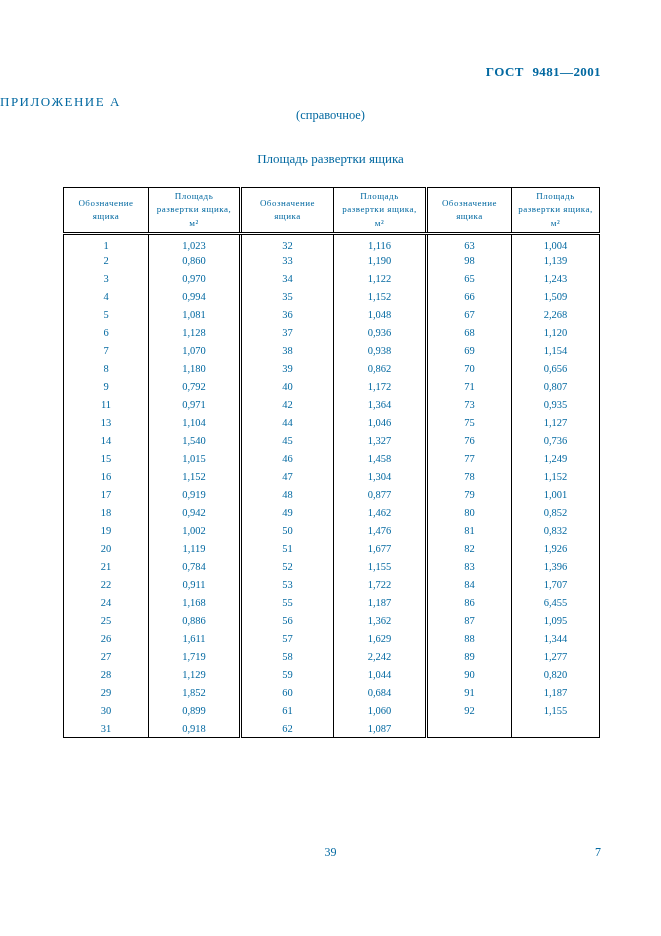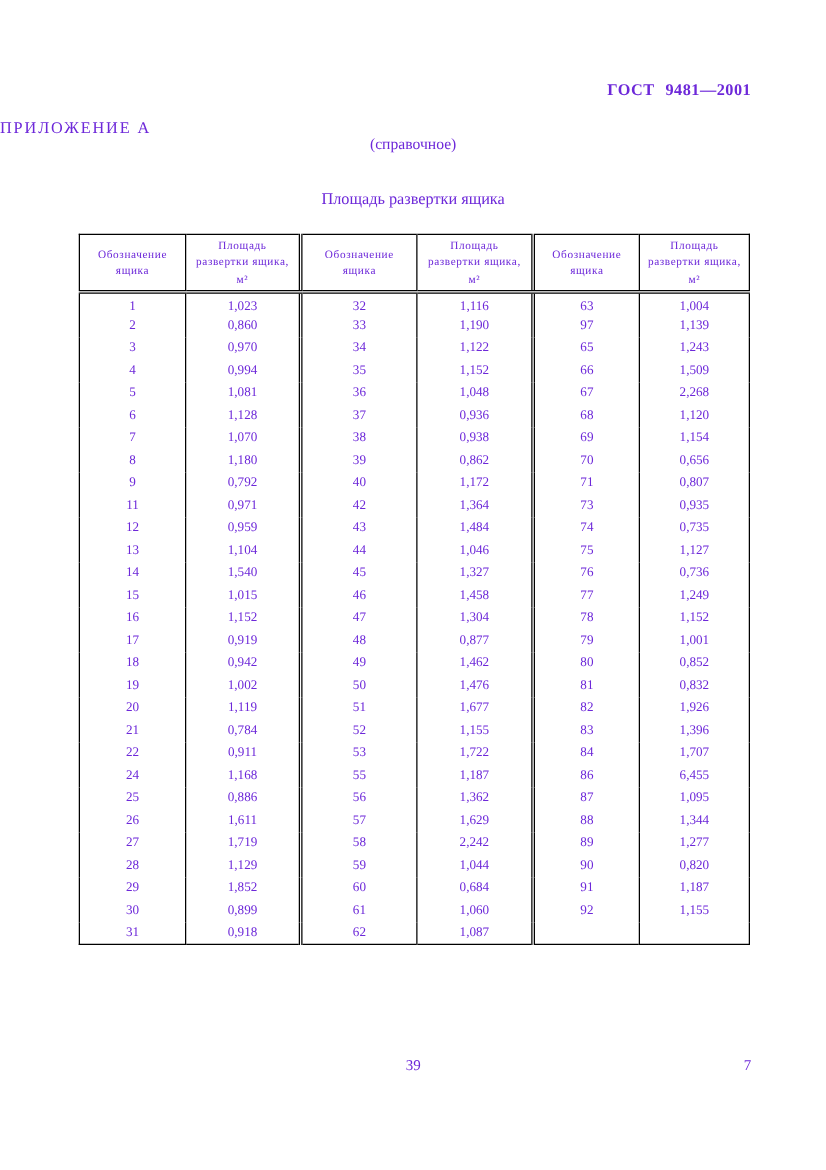--- a/index.html
+++ b/index.html
@@ -2,21 +2,21 @@
 <html><head>
 <meta charset="utf-8">
 <style>
   * { margin: 0; padding: 0; box-sizing: border-box; }
   html, body { background: #ffffff; }
   .page {
     position: relative;
     width: 661px;
     height: 936px;
     background: #ffffff;
-    color: #6d28d9;
+    color: #0369a1;
     font-family: "Liberation Serif", "DejaVu Serif", serif;
     overflow: hidden;
     margin: 0 auto;
   }
   .gost-number {
     position: absolute;
     top: 64px;
     right: 60px;
     font-size: 13px;
     font-weight: bold;
@@ -139,21 +139,21 @@
           <td class="pair-start">32</td>
           <td>1,116</td>
           <td class="pair-start">63</td>
           <td>1,004</td>
         </tr>
         <tr>
           <td>2</td>
           <td>0,860</td>
           <td class="pair-start">33</td>
           <td>1,190</td>
-          <td class="pair-start">97</td>
+          <td class="pair-start">98</td>
           <td>1,139</td>
         </tr>
         <tr>
           <td>3</td>
           <td>0,970</td>
           <td class="pair-start">34</td>
           <td>1,122</td>
           <td class="pair-start">65</td>
           <td>1,243</td>
         </tr>
@@ -207,28 +207,20 @@
         </tr>
         <tr>
           <td>11</td>
           <td>0,971</td>
           <td class="pair-start">42</td>
           <td>1,364</td>
           <td class="pair-start">73</td>
           <td>0,935</td>
         </tr>
         <tr>
-          <td>12</td>
-          <td>0,959</td>
-          <td class="pair-start">43</td>
-          <td>1,484</td>
-          <td class="pair-start">74</td>
-          <td>0,735</td>
-        </tr>
-        <tr>
           <td>13</td>
           <td>1,104</td>
           <td class="pair-start">44</td>
           <td>1,046</td>
           <td class="pair-start">75</td>
           <td>1,127</td>
         </tr>
         <tr>
           <td>14</td>
           <td>1,540</td>

